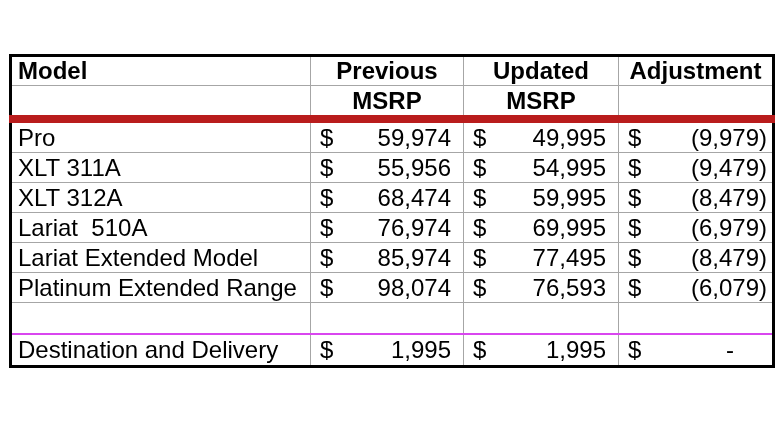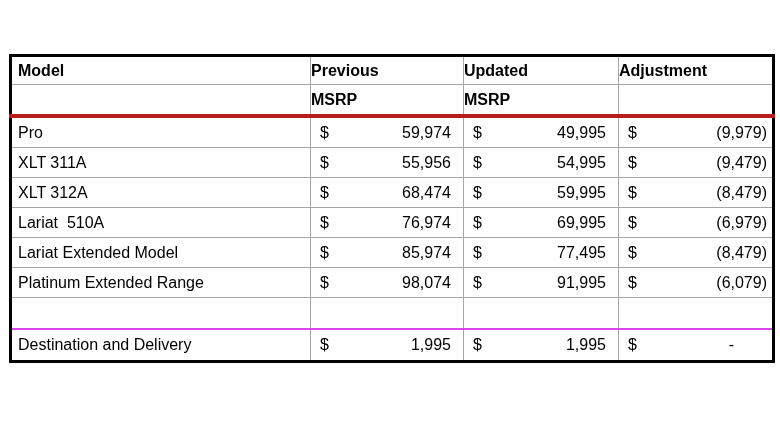--- a/index.html
+++ b/index.html
@@ -21,41 +21,41 @@
     left: 9px;
     top: 54px;
     width: 763px;
     border-collapse: collapse;
     table-layout: fixed;
     border: 3px solid #000000;
     background: #ffffff;
   }
   .price-table th, .price-table td {
     border: 1px solid #a6a6a6;
-    font-size: 16px;
+    font-size: 24px;
     font-weight: normal;
     color: #000000;
     padding: 0;
     overflow: hidden;
     white-space: nowrap;
     vertical-align: middle;
     margin-left: 32px;
   }
   .price-table thead th { font-weight: bold; }
   .price-table tr.hr1 th { height: 27px; }
-  .price-table tr.hr2 th { height: 29px; border-bottom: 4px solid #b91c1c; border-radius: 6px; }
+  .price-table tr.hr2 th { height: 29px; border-bottom: 8px solid #b91c1c; border-radius: 6px; }
   .price-table tbody td { height: 29px; }
   .price-table tr.spacer td { height: 30px; }
   .price-table tr.footer td { height: 30px; border-top: 2px solid #d946ef; }
   .model {
     text-align: left;
     padding-left: 6px !important;
     white-space: pre !important;
   }
-  .center { text-align: left; }
+  .center { text-align: center; }
   .money .mwrap {
     display: flex;
     justify-content: space-between;
     align-items: baseline;
     padding: 0 12px 0 9px;
   }
   .money.adj .mwrap { padding-right: 5px; }
   .money.adj.dash .mwrap { padding-right: 38px; }
 </style>
 </head>
@@ -193,21 +193,21 @@
         <td class="model">Platinum Extended Range</td>
         <td class="money">
             <div class="mwrap">
               <span>$</span>
               <span>98,074</span>
             </div>
           </td>
         <td class="money">
             <div class="mwrap">
               <span>$</span>
-              <span>91,995</span>
+              <span>76,593</span>
             </div>
           </td>
         <td class="money adj">
             <div class="mwrap">
               <span>$</span>
               <span>(6,079)</span>
             </div>
           </td>
       </tr>
       <tr class="spacer">

